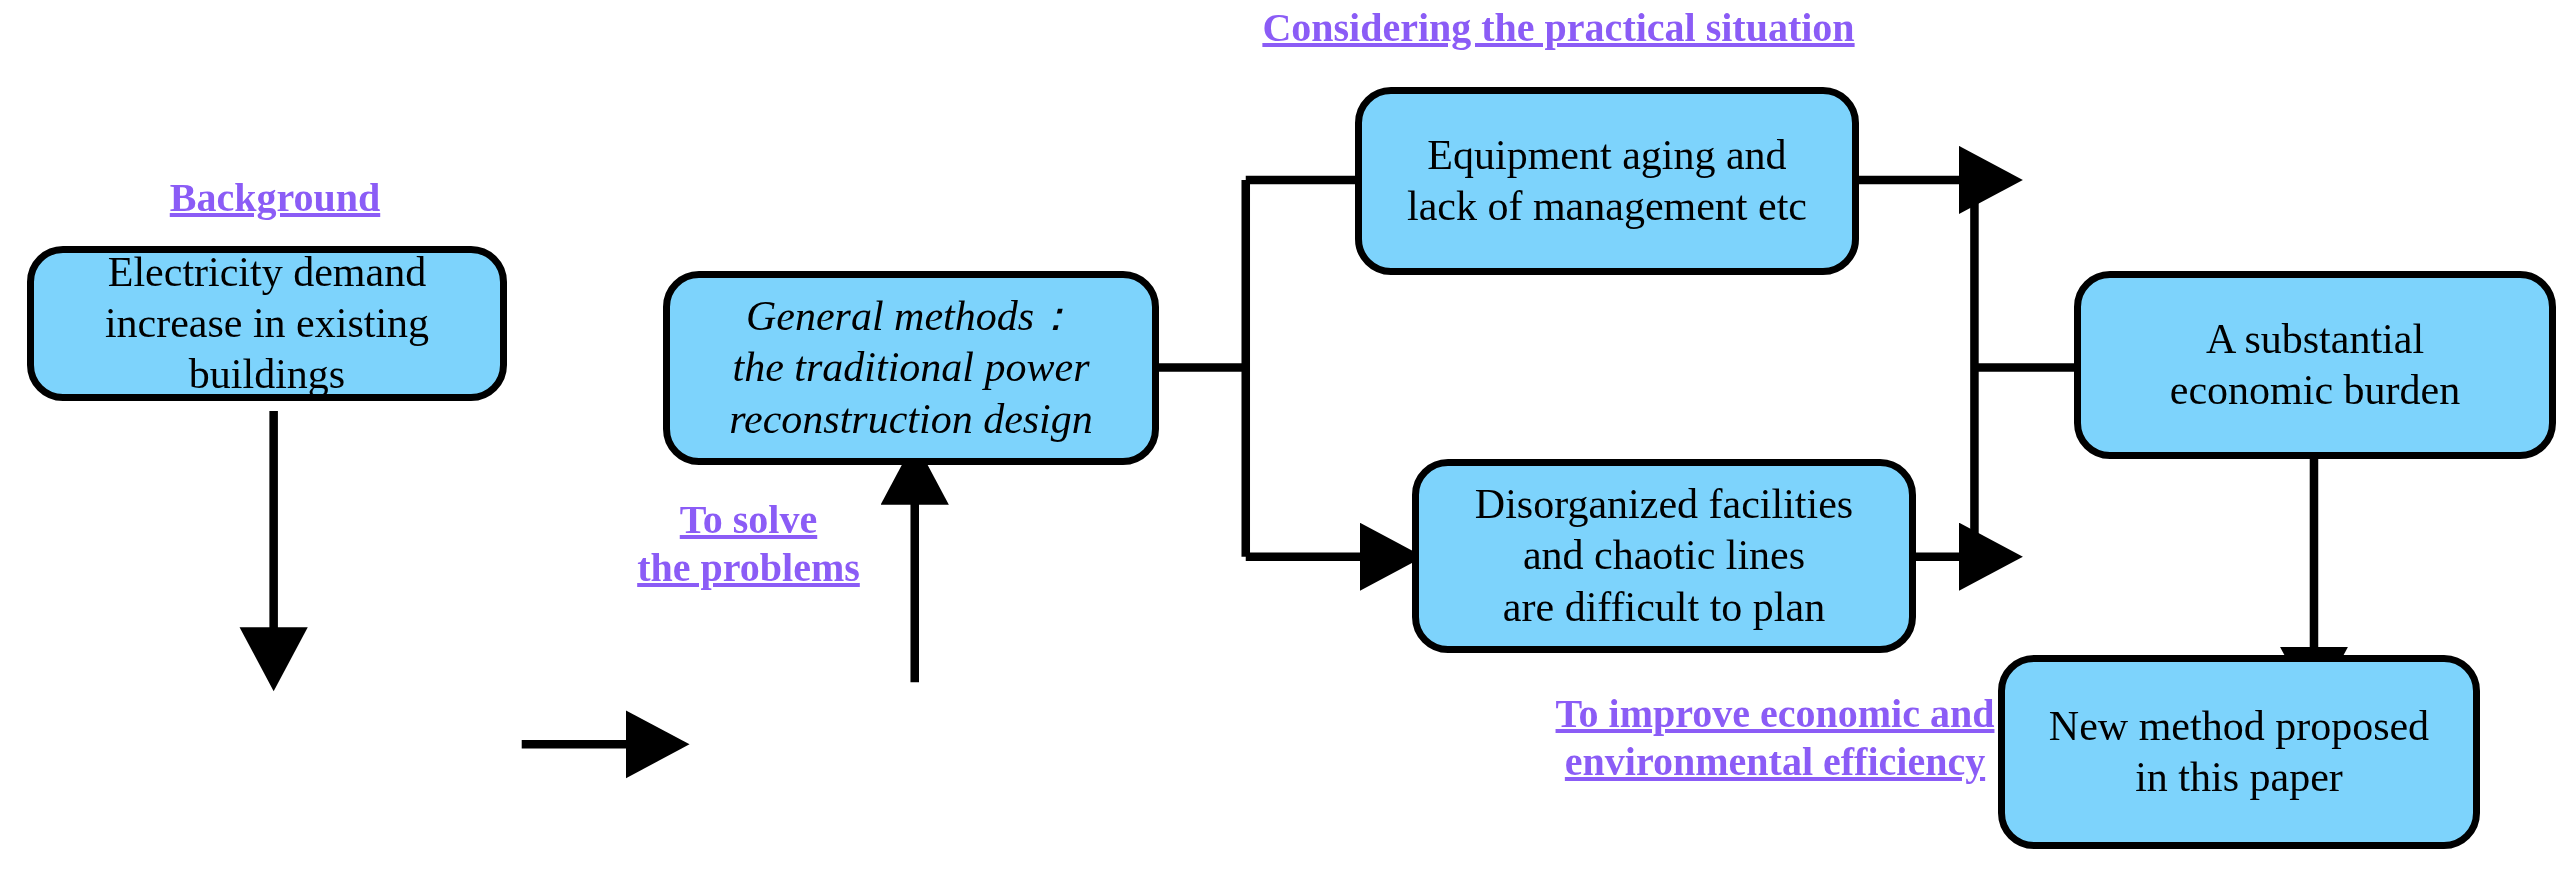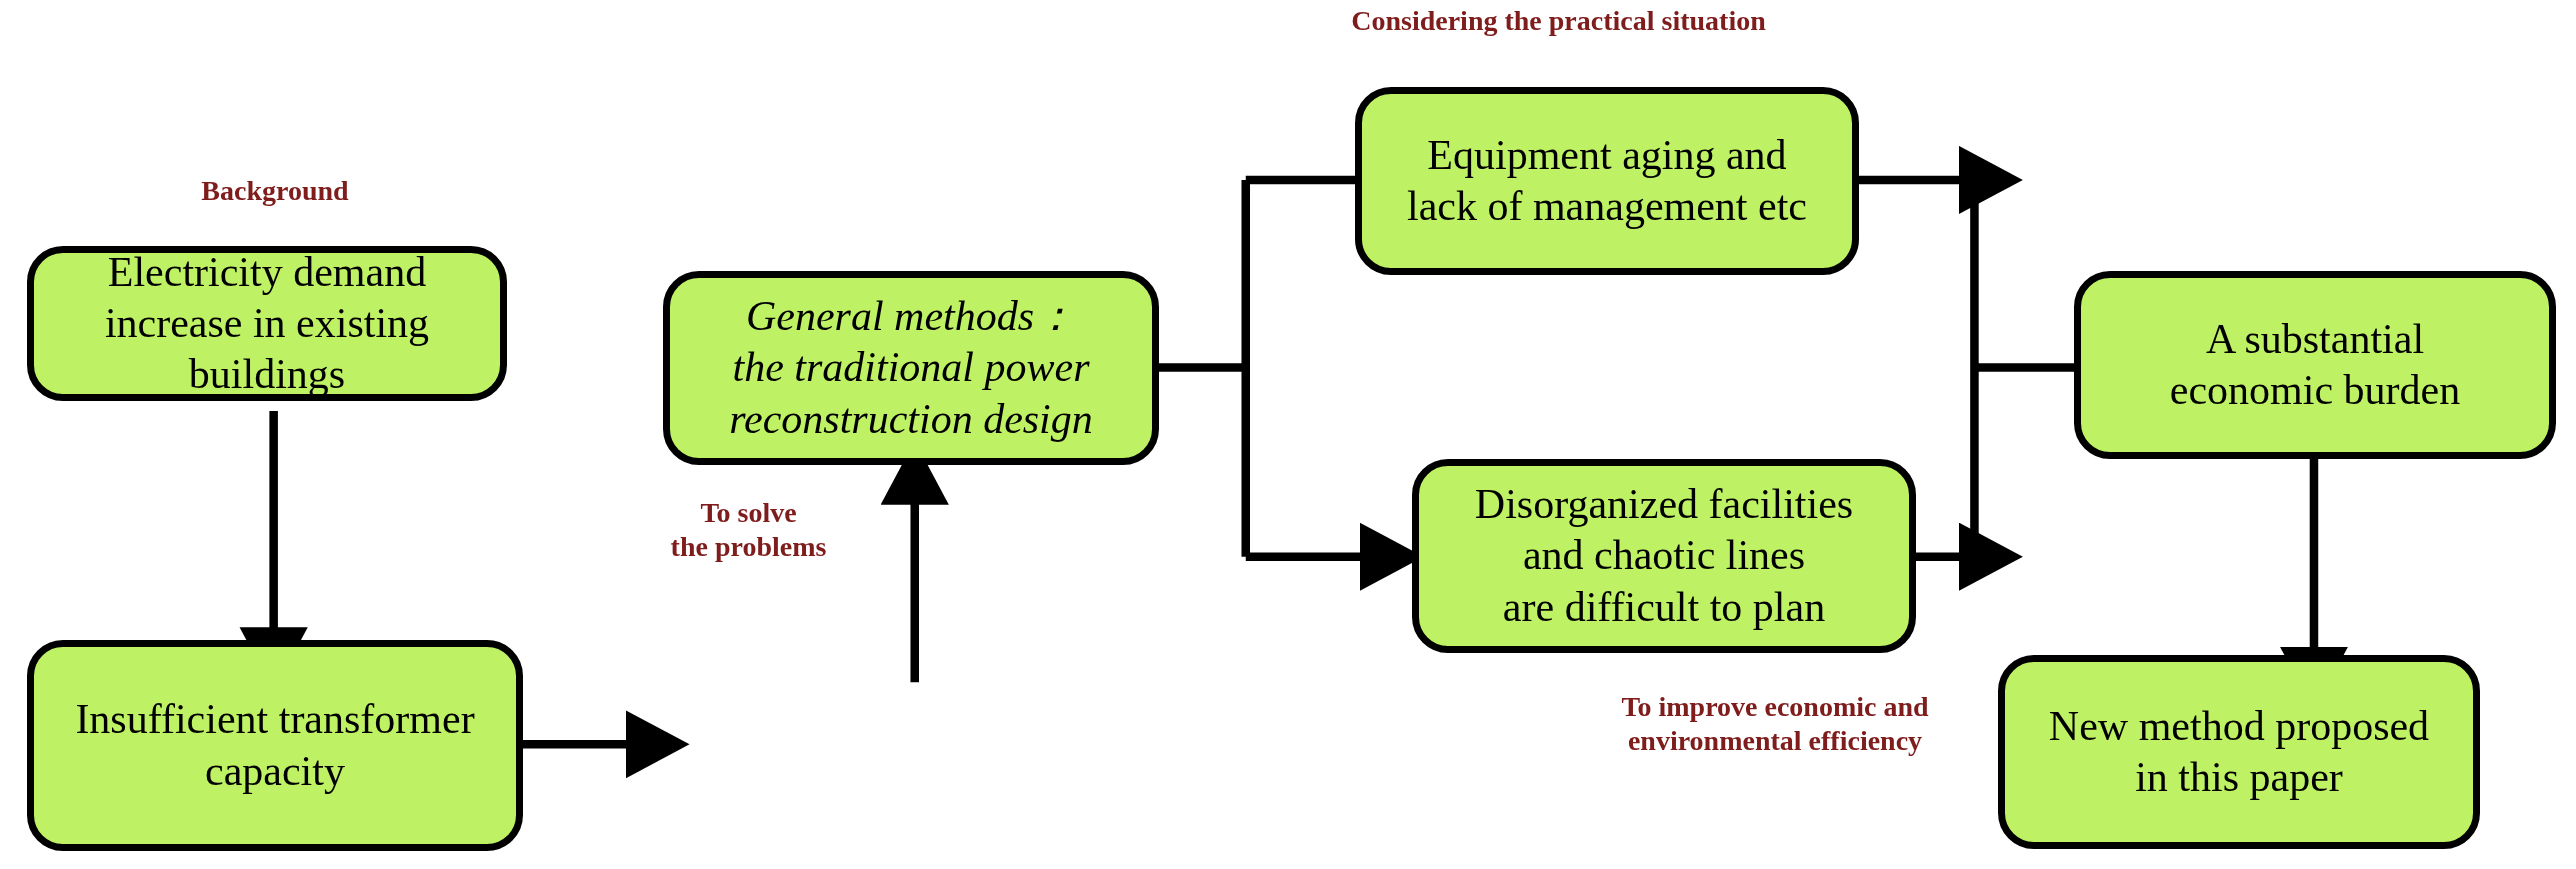--- a/index.html
+++ b/index.html
@@ -19,43 +19,44 @@
     position: absolute;
     left: 0;
     top: 0;
     width: 2576px;
     height: 870px;
     pointer-events: none;
   }
   .node {
     position: absolute;
     box-sizing: border-box;
-    background: #bef264;
+    background: #7dd3fc;
     border: 7px solid #000000;
     border-radius: 36px;
     display: flex;
     align-items: center;
     justify-content: center;
     text-align: center;
     color: #000000;
     font-family: "Liberation Serif", "DejaVu Serif", serif;
     font-size: 42px;
     line-height: 1.22;
     white-space: pre-line;
     padding: 4.7px 11px;
   }
   .caption {
     position: absolute;
     font-family: "Liberation Serif", "DejaVu Serif", serif;
     font-weight: bold;
-    font-size: 28px;
+    font-size: 40px;
     line-height: 1.2;
-    color: #7f1d1d;
+    color: #8b5cf6;
     text-align: center;
     white-space: pre-line;
+    text-decoration: underline;
   }
 </style>
 </head>
 <body>
 
 <div id="stage">
 
   <svg class="edges" viewBox="0 0 3323 1122">
     <defs>
       <marker id="ah" markerWidth="12" markerHeight="12" refX="1.0" refY="4" orient="auto" markerUnits="strokeWidth">
@@ -109,22 +110,20 @@
 
   <div class="caption" style="left:1163px; top:3.9px; width:791px;">Considering the practical situation</div>
 
   <div class="caption" style="left:1488px; top:690px; width:574px;">To improve economic and
 environmental efficiency</div>
 
   <div class="node" style="left:27px; top:246px; width:480px; height:155px;">Electricity demand
 increase in existing
 buildings</div>
 
-  <div class="node" style="left:27px; top:640px; width:496px; height:211px;">Insufficient transformer
-capacity</div>
 
 
   <div class="node" style="left:663px; top:271px; width:496px; height:194px;font-style:italic;">General methods：
 the traditional power
 reconstruction design</div>
 
   <div class="node" style="left:1355px; top:87px; width:504px; height:188px;">Equipment aging and
 lack of management etc</div>
 
   <div class="node" style="left:1412px; top:459px; width:504px; height:194px;">Disorganized facilities

